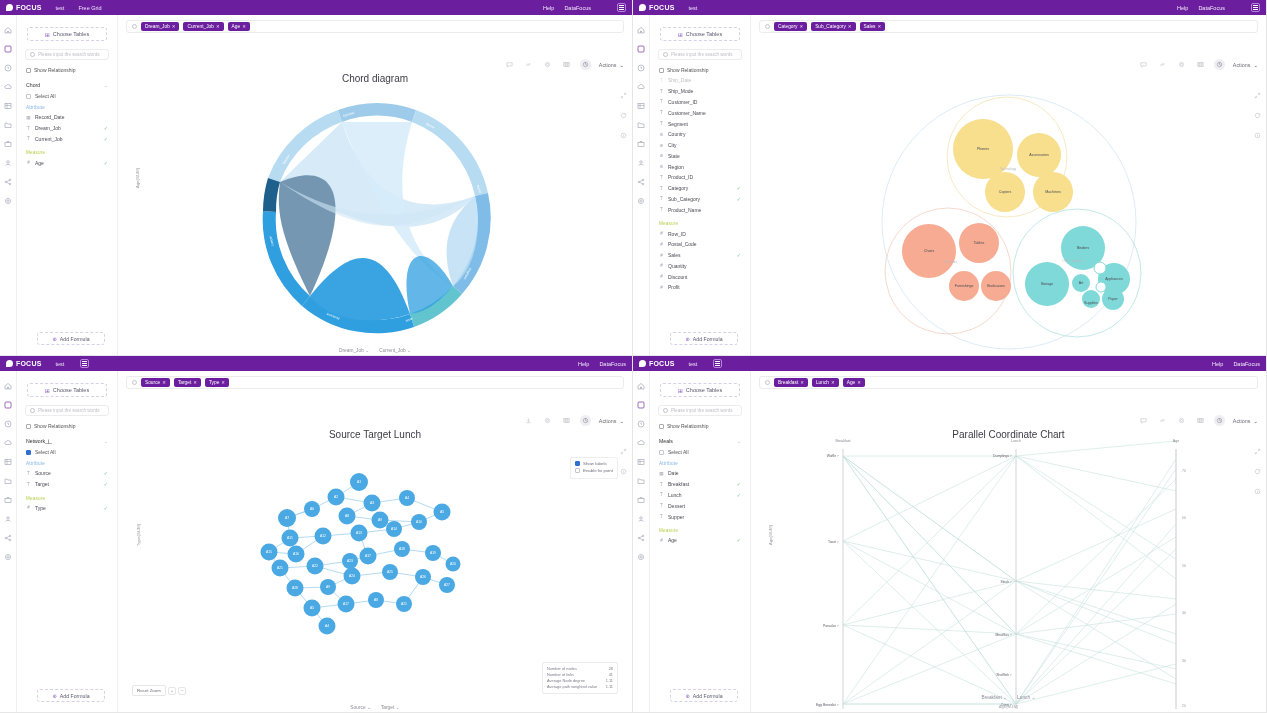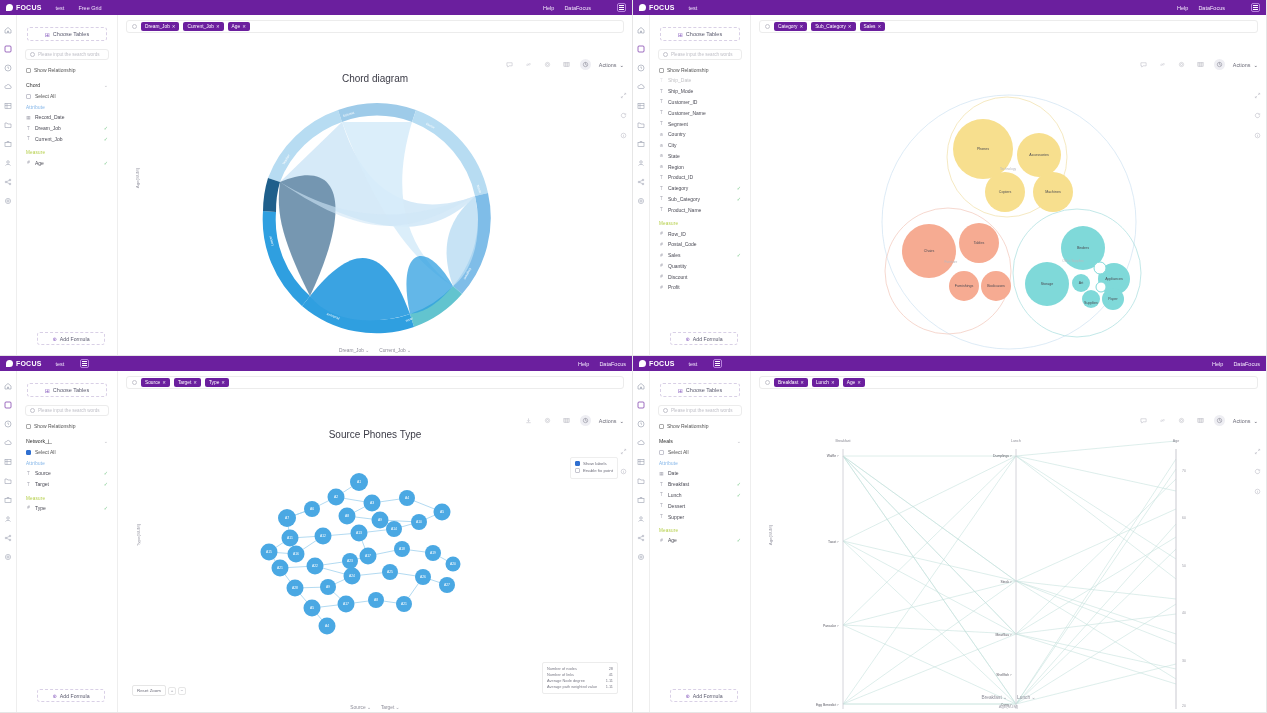--- a/index.html
+++ b/index.html
@@ -805,21 +805,21 @@
               <circle cx="8" cy="8" r="5" fill="none" stroke="currentColor" stroke-width="1.3"></circle>
               <path d="M8 3v5l4 2" stroke="currentColor" stroke-width="1.2" fill="none"></path>
             </svg>
           </div>
         <div class="actions">
             <span>Actions</span>
             <span>⌄</span>
           </div>
       </div>
 
-      <div class="cardtitle">Source Phones Type</div>
+      <div class="cardtitle">Source Target Lunch</div>
 
       <div class="rightrail">
         <div class="ric">
             <svg viewBox="0 0 16 16">
               <path d="M10 3h3v3M13 3L9 7M6 13H3v-3M3 13l4-4" stroke="currentColor" stroke-width="1.3" fill="none"></path>
             </svg>
           </div>
         <div class="ric">
             <svg viewBox="0 0 16 16">
               <circle cx="8" cy="8" r="5.3" fill="none" stroke="currentColor" stroke-width="1.2"></circle>
@@ -1172,20 +1172,21 @@
               <circle cx="8" cy="8" r="5" fill="none" stroke="currentColor" stroke-width="1.3"></circle>
               <path d="M8 3v5l4 2" stroke="currentColor" stroke-width="1.2" fill="none"></path>
             </svg>
           </div>
         <div class="actions">
             <span>Actions</span>
             <span>⌄</span>
           </div>
       </div>
 
+      <div class="cardtitle">Parallel Coordinate Chart</div>
 
       <div class="rightrail">
         <div class="ric">
             <svg viewBox="0 0 16 16">
               <path d="M10 3h3v3M13 3L9 7M6 13H3v-3M3 13l4-4" stroke="currentColor" stroke-width="1.3" fill="none"></path>
             </svg>
           </div>
         <div class="ric">
             <svg viewBox="0 0 16 16">
               <path d="M13 8a5 5 0 11-1.6-3.7M13 3v3h-3" stroke="currentColor" stroke-width="1.3" fill="none"></path>

